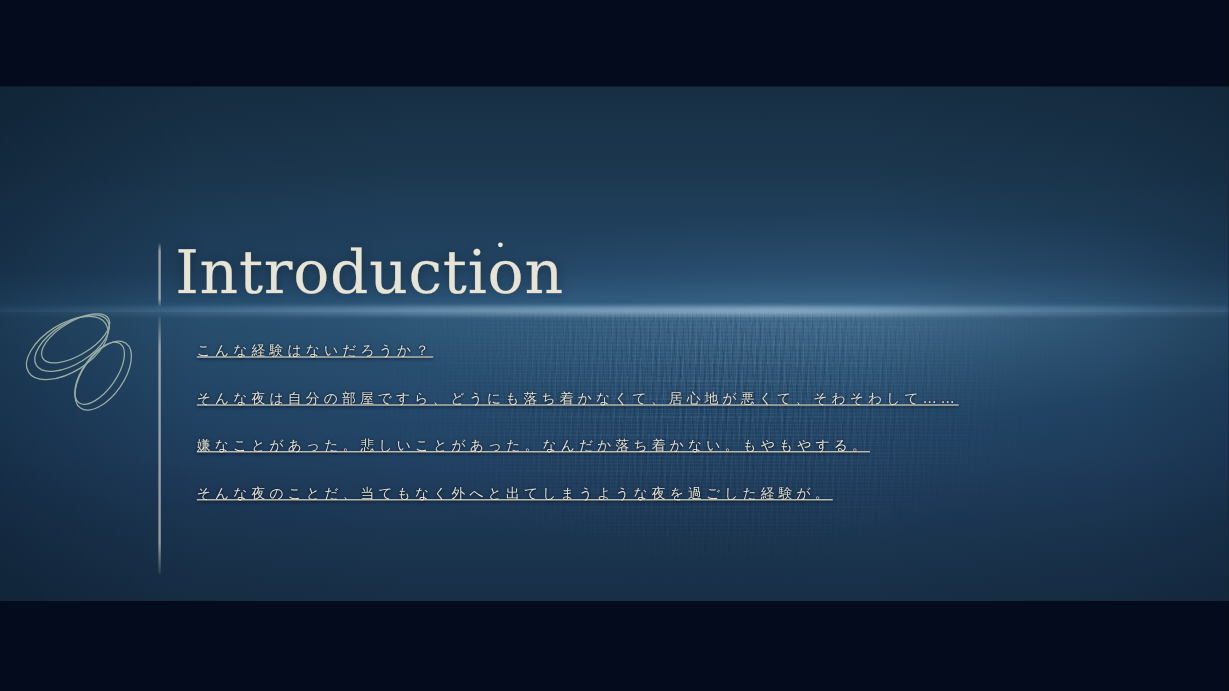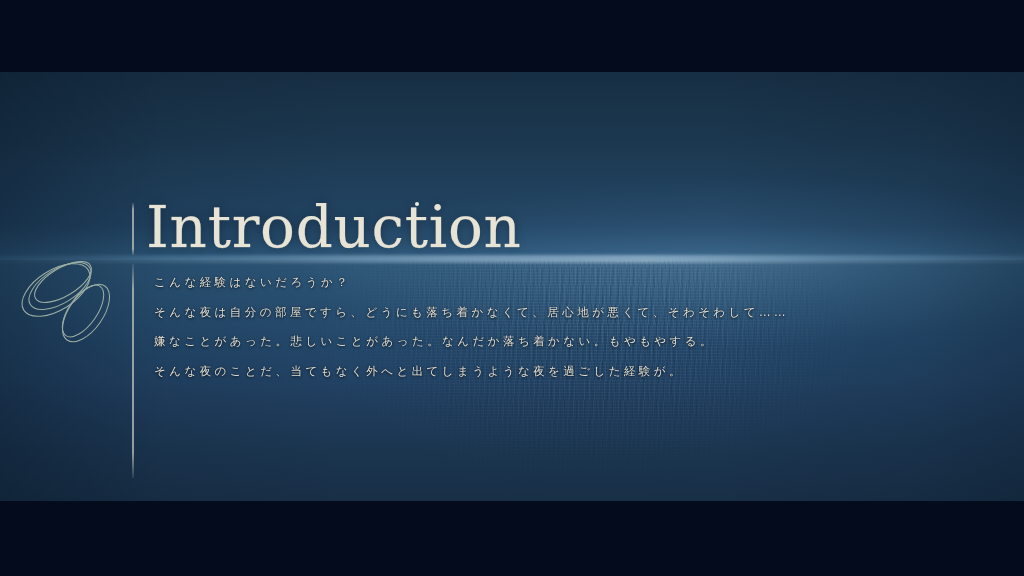--- a/index.html
+++ b/index.html
@@ -214,21 +214,21 @@
   .rule-title { top: 5px; height: 52px; }
   .rule-body  { top: 66px; height: 214px; }
 
   .title {
     position: absolute;
     left: 14px;
     top: -6px;
     margin: 0;
     font-family: "DejaVu Serif", "Liberation Serif", serif;
     font-weight: 400;
-    font-size: 58px;
+    font-size: 50px;
     line-height: 70px;
     letter-spacing: 0.012em;
     color: #e7e4d6;
     text-shadow: 0 0 10px rgba(0,0,0,0.30);
     white-space: nowrap;
     -webkit-text-stroke: 0.25px rgba(231,228,214,0.55);
   }
   .title-dot {
     position: absolute;
     left: 283px;
@@ -243,28 +243,29 @@
     position: absolute;
     left: 14px;
     top: 66px;
     width: 800px;
   }
   .para {
     margin: 0;
   }
   .para + .para { margin-top: 21px; }
   .line {
-    margin: 8px;
+    margin: 18px;
     color: #e6e3d6;
     font-family: "DejaVu Sans", "Liberation Sans", sans-serif;
     font-size: 11.5px;
     line-height: 21.5px;
     letter-spacing: 0.30em;
     white-space: nowrap;
     text-shadow: 0 1px 3px rgba(3,15,30,0.85), 0 0 1px rgba(3,15,30,0.9);
+    text-decoration: underline;
   }
 </style>
 </head>
 <body>
 
 <div id="stage">
 
   <div class="photo">
     <div class="sky"></div>
     <div class="sky-haze"></div>

